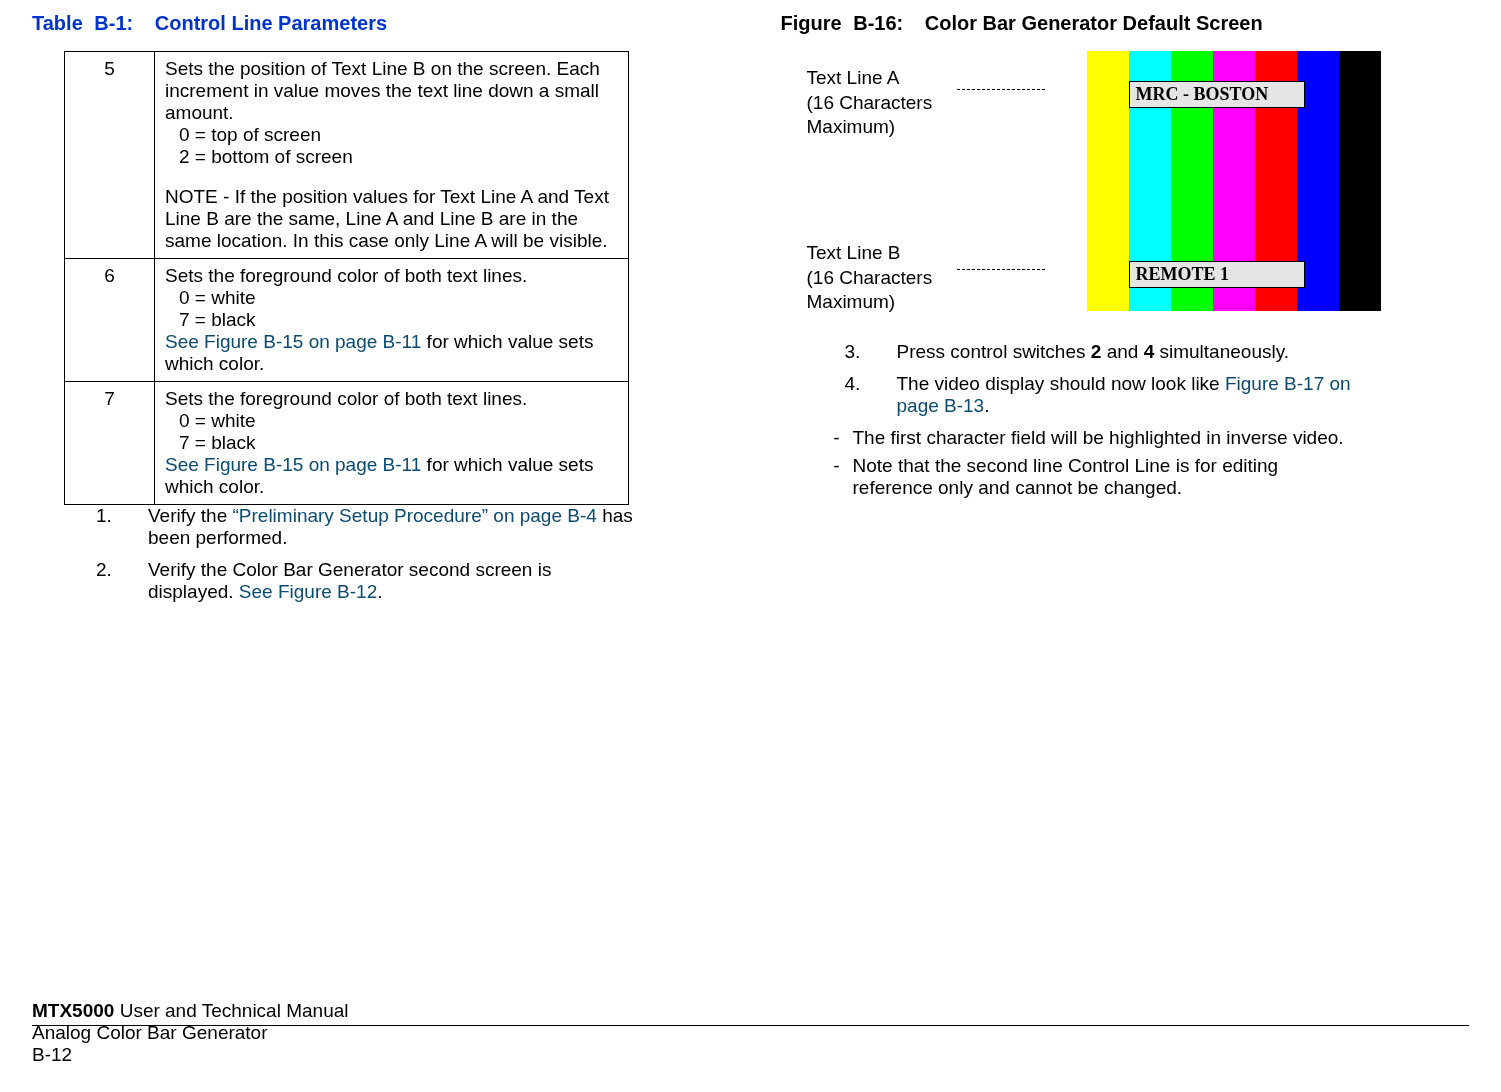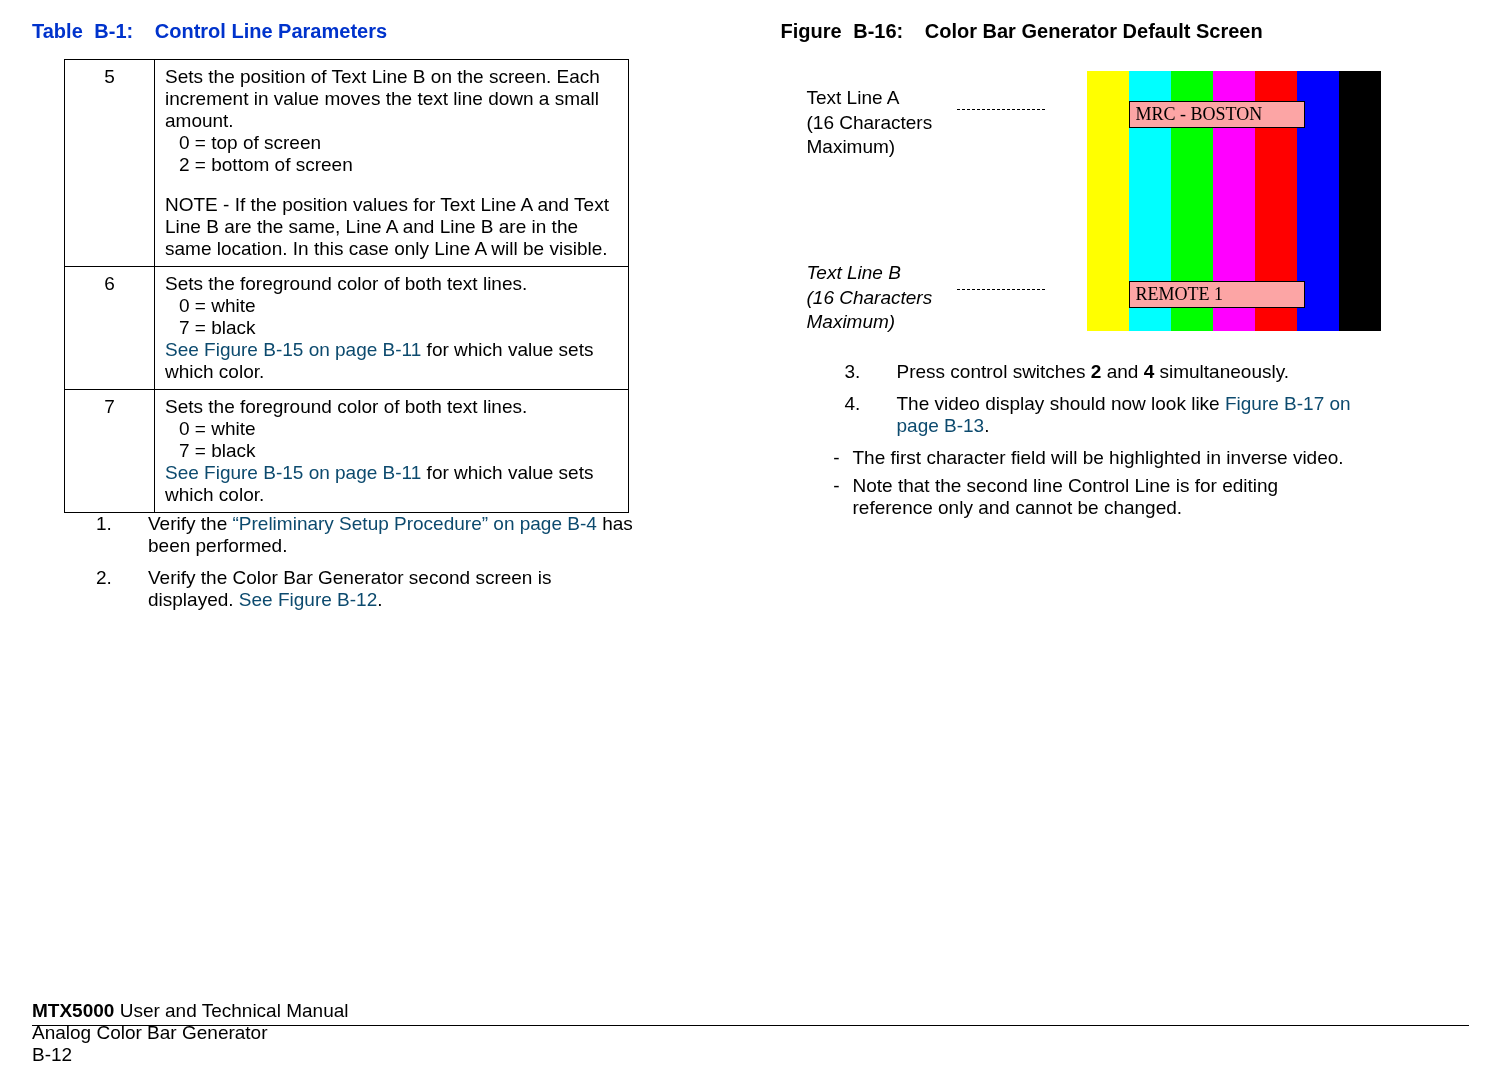--- a/index.html
+++ b/index.html
@@ -1,59 +1,59 @@
 <!DOCTYPE html>
 <html><head>
 <meta charset="utf-8">
 <style>
   * { box-sizing: border-box; margin: 0; padding: 0; }
   html, body { width: 1501px; height: 1092px; font-family: Arial, Helvetica, sans-serif; font-size: 19px; color: #000; background: #fff; }
-  .page { position: relative; width: 1501px; height: 1092px; padding: 12px 32px 0 32px; }
+  .page { position: relative; width: 1501px; height: 1092px; padding: 4px 32px 0 32px; }
   .columns { display: flex; gap: 60px; padding-top: 8px; }
   .col { flex: 1 1 50%; }
 
   .table-title { color: #0033cc; font-weight: bold; font-size: 20px; margin-bottom: 16px; }
   .table-title .num { margin-left: 6px; margin-right: 16px; }
 
   table.ctrlparams { border-collapse: collapse; width: 565px; margin-left: 32px; }
   table.ctrlparams td { border: 1px solid #000; padding: 6px 10px; vertical-align: top; }
   table.ctrlparams td.rownum { width: 90px; text-align: center; }
   .indent { margin-left: 14px; }
   .link { color: #0c4a6e; }
 
   .body-para { margin: 36px 0 18px 0; max-width: 590px; }
 
   ol.steps { list-style: none; margin-left: 64px; max-width: 540px; }
   ol.steps li { display: flex; margin-bottom: 10px; }
   ol.steps li .num { width: 52px; flex-shrink: 0; }
   ol.steps li .txt { flex: 1; }
 
-  .fig-title { font-weight: bold; font-size: 20px; margin-bottom: 28px; }
+  .fig-title { font-weight: bold; font-size: 20px; margin-bottom: 16px; }
   .fig-title .num { margin-left: 6px; margin-right: 16px; }
 
   .figure-area { position: relative; width: 570px; height: 270px; margin-left: 26px; margin-bottom: 20px; }
   .label-a { position: absolute; left: 0; top: 15px; line-height: 1.3; }
-  .label-b { position: absolute; left: 0; top: 190px; line-height: 1.3; font-style: italic; }
+  .label-b { position: absolute; left: 0; top: 190px; line-height: 1.3; }
   .arrow-a { position: absolute; left: 150px; top: 38px; width: 148px; border-top: 1px dashed #000; }
   .arrow-b { position: absolute; left: 150px; top: 218px; width: 148px; border-top: 1px dashed #000; }
   .arrowhead-a { position: absolute; left: 293px; top: 30px; width: 0; height: 0; border-left: 14px solid #000; border-top: 8px solid transparent; border-bottom: 8px solid transparent; }
   .arrowhead-b { position: absolute; left: 293px; top: 210px; width: 0; height: 0; border-left: 14px solid #000; border-top: 8px solid transparent; border-bottom: 8px solid transparent; }
 
   .colorbars { position: absolute; left: 238px; top: 0; width: 336px; height: 260px; display: flex; }
   .bar { flex: 1; }
   .bar-white { background: #ffffff; }
   .bar-yellow { background: #ffff00; }
   .bar-cyan { background: #00ffff; }
   .bar-green { background: #00ff00; }
   .bar-magenta { background: #ff00ff; }
   .bar-red { background: #ff0000; }
   .bar-blue { background: #0000ff; }
   .bar-black { background: #000000; }
 
-  .overlay-box { position: absolute; background: #fca5a5; border: 1.5px solid #000; padding: 2px 6px; font-family: "Times New Roman", serif; font-weight: normal; font-size: 18px; }
+  .overlay-box { position: absolute; background: #e5e5e5; border: 1.5px solid #000; padding: 2px 6px; font-family: "Times New Roman", serif; font-weight: bold; font-size: 18px; }
   .overlay-a { left: 322px; top: 30px; width: 176px; }
   .overlay-b { left: 322px; top: 210px; width: 176px; }
 
   ul.dash { list-style: none; margin-left: 40px; max-width: 540px; }
   ul.dash li { display: flex; margin-bottom: 6px; }
   ul.dash li .dashmark { width: 32px; flex-shrink: 0; text-align: center; }
   ul.dash li .txt { flex: 1; }
 
   .footer-line { position: absolute; left: 32px; right: 32px; bottom: 66px; border-top: 1px solid #000; }
   .footer { position: absolute; left: 32px; right: 32px; bottom: 26px; display: flex; justify-content: space-between; font-size: 19px; flex-direction: column; }

